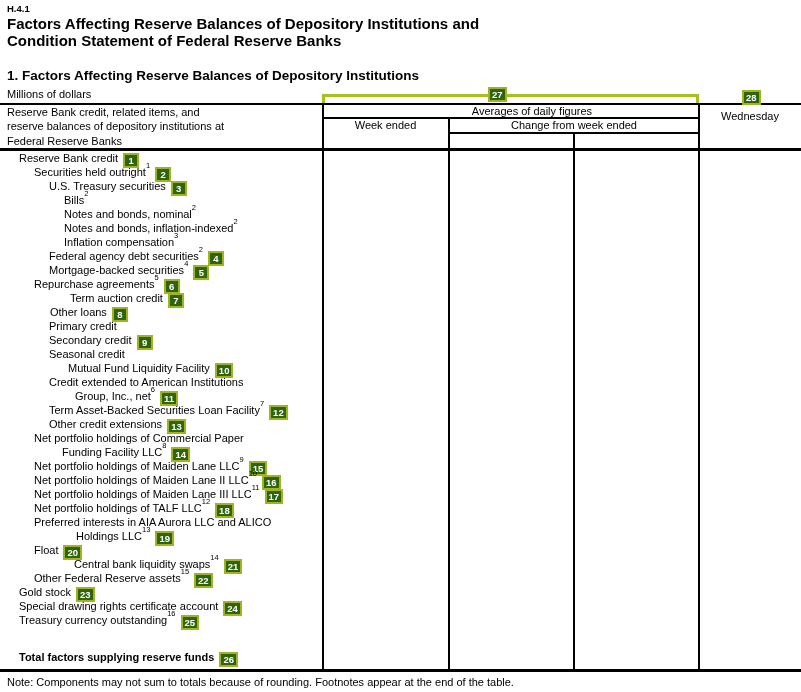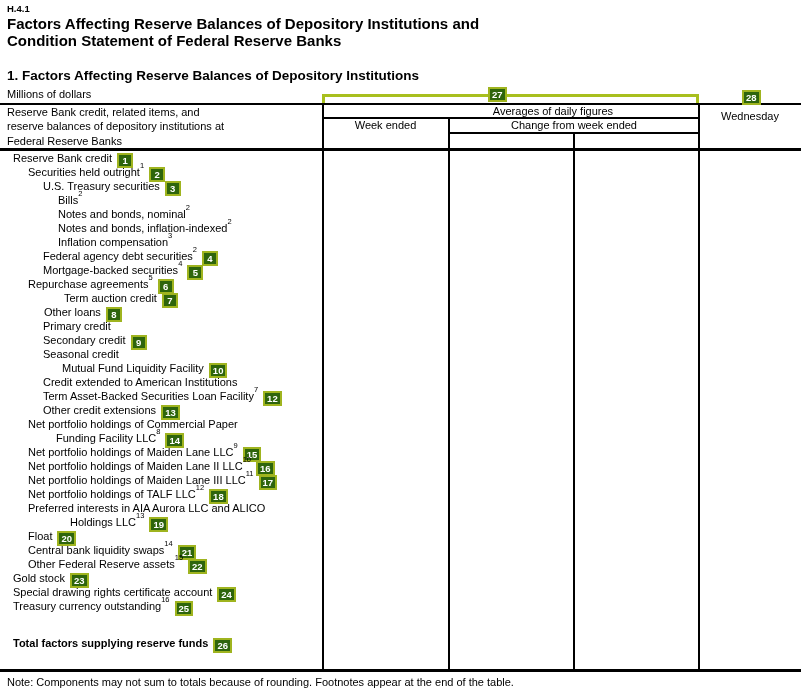--- a/index.html
+++ b/index.html
@@ -24,21 +24,21 @@
   
   .badge{
     display:inline-block; box-sizing:content-box;
     background:var(--badge-fill,#2e650c); border:2px solid var(--badge-border,#9fb41f);
     color:#fff; font-weight:bold; font-size:9.5px; line-height:11px; height:11px;
     padding:0 2px; min-width:8px; text-align:center;
     font-family:Liberation Sans, sans-serif; vertical-align:-2px;
   }
   .badge.floating{position:absolute; z-index:3;}
   
-  .rows{position:absolute; left:6px; top:151px; width:322px;}
+  .rows{position:absolute; left:12px; top:151px; width:322px;}
   .row{height:14px; line-height:14px; font-size:11px; white-space:nowrap;}
   .row.spacer{height:13px;}
   .row.bold{font-weight:bold;}
   .row .badge{margin-left:5px;}
   sup.fnote{font-size:7.5px; position:relative; top:-3px; line-height:0;}
   .note-line{left:7px; top:676px; font-size:11px;}
 </style>
 </head>
 <body>
 
@@ -67,21 +67,21 @@
   <div class="abs vline" style="left:322px; top:103px; width:2px; height:568px;"></div>
   <div class="abs vline" style="left:448px; top:117px; width:2px; height:554px;"></div>
   <div class="abs vline" style="left:573px; top:132px; width:2px; height:539px;"></div>
   <div class="abs vline" style="left:698px; top:103px; width:2px; height:568px;"></div>
 
   <div class="abs stub-header">
     <div>Reserve Bank credit, related items, and</div>
     <div>reserve balances of depository institutions at</div>
     <div>Federal Reserve Banks</div>
   </div>
-  <div class="abs col-label" style="left:331px; top:105px; width:444px;">Averages of daily figures</div>
+  <div class="abs col-label" style="left:310px; top:105px; width:444px;">Averages of daily figures</div>
   <div class="abs col-label" style="left:322px; top:119px; width:127px;">Week ended</div>
   <div class="abs col-label" style="left:449px; top:119px; width:250px;">Change from week ended</div>
   <div class="abs col-label" style="left:699px; top:110px; width:102px;">Wednesday</div>
 
   <div class="rows">
   <div class="row" style="padding-left: 7px;"><span class="txt">Reserve Bank credit</span><span class="badge">1</span></div>
 
   <div class="row" style="padding-left: 22px;"><span class="txt">Securities held outright</span><sup class="fnote">1</sup><span class="badge">2</span></div>
 
   <div class="row" style="padding-left: 37px;"><span class="txt">U.S. Treasury securities</span><span class="badge">3</span></div>
@@ -108,20 +108,21 @@
 
   <div class="row" style="padding-left: 37px;"><span class="txt">Secondary credit</span><span class="badge">9</span></div>
 
   <div class="row" style="padding-left: 37px;"><span class="txt">Seasonal credit</span></div>
 
 
   <div class="row" style="padding-left: 56px;"><span class="txt">Mutual Fund Liquidity Facility</span><span class="badge">10</span></div>
 
   <div class="row" style="padding-left: 37px;"><span class="txt">Credit extended to American Institutions</span></div>
 
+  <div class="row" style="padding-left: 63px;"><span class="txt">Group, Inc., net</span><sup class="fnote">6</sup><span class="badge">11</span></div>
 
   <div class="row" style="padding-left: 37px;"><span class="txt">Term Asset-Backed Securities Loan Facility</span><sup class="fnote">7</sup><span class="badge">12</span></div>
 
   <div class="row" style="padding-left: 37px;"><span class="txt">Other credit extensions</span><span class="badge">13</span></div>
 
   <div class="row" style="padding-left: 22px;"><span class="txt">Net portfolio holdings of Commercial Paper</span></div>
 
   <div class="row" style="padding-left: 50px;"><span class="txt">Funding Facility LLC</span><sup class="fnote">8</sup><span class="badge">14</span></div>
 
   <div class="row" style="padding-left: 22px;"><span class="txt">Net portfolio holdings of Maiden Lane LLC</span><sup class="fnote">9</sup><span class="badge">15</span></div>
@@ -131,21 +132,21 @@
   <div class="row" style="padding-left: 22px;"><span class="txt">Net portfolio holdings of Maiden Lane III LLC</span><sup class="fnote">11</sup><span class="badge">17</span></div>
 
   <div class="row" style="padding-left: 22px;"><span class="txt">Net portfolio holdings of TALF LLC</span><sup class="fnote">12</sup><span class="badge">18</span></div>
 
   <div class="row" style="padding-left: 22px;"><span class="txt">Preferred interests in AIA Aurora LLC and ALICO</span></div>
 
   <div class="row" style="padding-left: 64px;"><span class="txt">Holdings LLC</span><sup class="fnote">13</sup><span class="badge">19</span></div>
 
   <div class="row" style="padding-left: 22px;"><span class="txt">Float</span><span class="badge">20</span></div>
 
-  <div class="row" style="padding-left: 22px;"><span class="txt">Central bank liquidity swaps</span><sup class="fnote">14</sup><span class="badge">21</span></div>
+  <div class="row" style="padding-left: 22px; margin-left: 40px;"><span class="txt">Central bank liquidity swaps</span><sup class="fnote">14</sup><span class="badge">21</span></div>
 
   <div class="row" style="padding-left: 22px;"><span class="txt">Other Federal Reserve assets</span><sup class="fnote">15</sup><span class="badge">22</span></div>
 
   <div class="row" style="padding-left: 7px;"><span class="txt">Gold stock</span><span class="badge">23</span></div>
 
   <div class="row" style="padding-left: 7px;"><span class="txt">Special drawing rights certificate account</span><span class="badge">24</span></div>
 
   <div class="row" style="padding-left: 7px;"><span class="txt">Treasury currency outstanding</span><sup class="fnote">16</sup><span class="badge">25</span></div>
 
   <div class="row spacer"></div>

